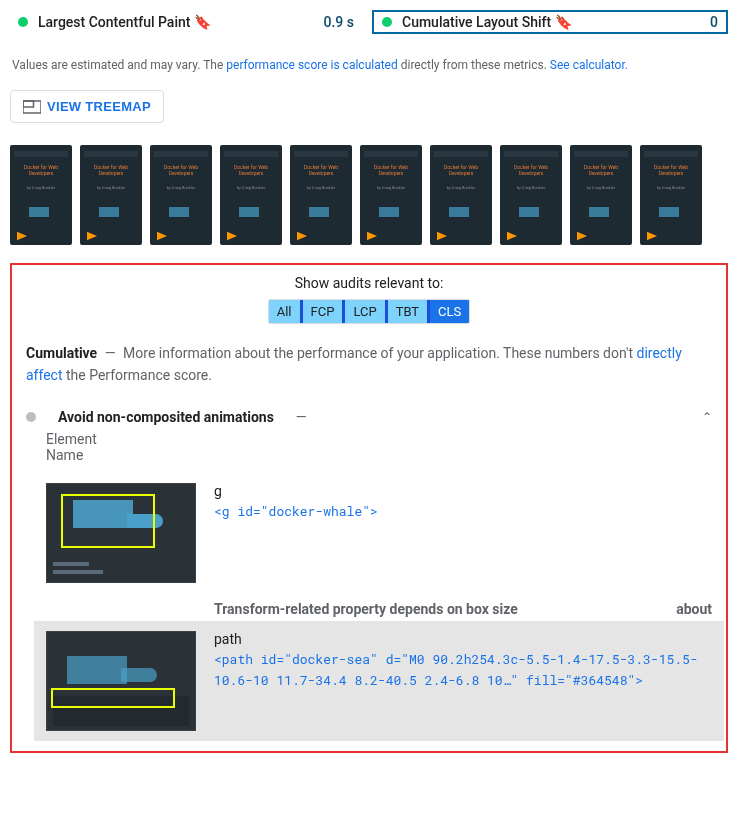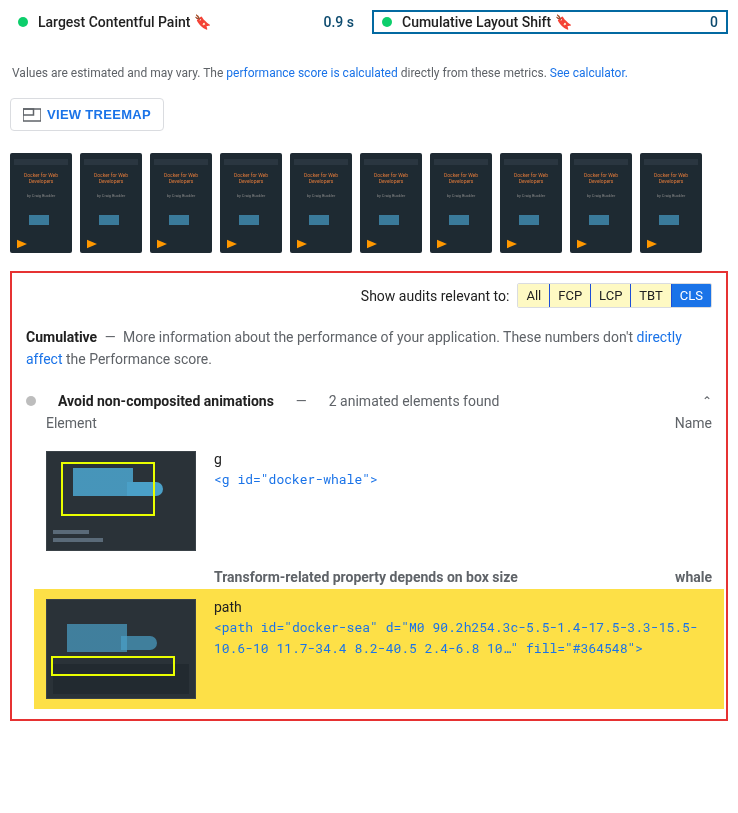--- a/index.html
+++ b/index.html
@@ -1,19 +1,19 @@
 <!DOCTYPE html>
 <html><head>
 <meta charset="utf-8">
 <style>
 * { box-sizing: border-box; margin: 0; padding: 0; }
 body { font-family: Roboto, Arial, sans-serif; font-size: 14px; color: #212121; background: #fff; width: 738px; }
 .container { padding: 10px; }
 
-.metrics-row { display: flex; gap: 10px; margin-bottom: 32px; }
+.metrics-row { display: flex; gap: 10px; margin-bottom: 24px; }
 .metric { flex: 1; display: flex; align-items: center; padding: 2px 8px; }
 .metric.highlighted { border: 2px solid #0369a1; }
 .dot { width: 10px; height: 10px; border-radius: 50%; background: #0cce6b; margin-right: 10px; flex-shrink: 0; }
 .metric-label { font-weight: 500; flex: 1; display: flex; align-items: center; gap: 4px; }
 .metric-value { color: #0c4a6e; font-weight: 500; }
 .bookmark { color: #1a73e8; font-size: 14px; }
 
 .note { color: #5f6368; margin-bottom: 18px; padding: 0 2px; font-size: 12px; }
 .note a { color: #1a73e8; text-decoration: none; }
 
@@ -24,23 +24,23 @@
 .thumb { width: 62px; height: 100px; background: #1e2a32; border-radius: 2px; position: relative; overflow: hidden; flex-shrink: 0; }
 .thumb::before { content: ""; position: absolute; top: 6px; left: 4px; right: 4px; height: 6px; background: #2a3640; }
 .thumb-title { position: absolute; top: 20px; left: 6px; right: 6px; height: 16px; font-size: 5px; color: #e07a3a; text-align: center; line-height: 1.1; }
 .thumb-sub { position: absolute; top: 40px; left: 6px; right: 6px; font-size: 4px; color: #888; text-align: center; }
 .thumb-whale { position: absolute; bottom: 18px; left: 50%; transform: translateX(-50%); width: 32px; height: 20px; }
 .thumb-whale::before { content: ""; position: absolute; top: 0; left: 4px; width: 20px; height: 10px; background: #3a7a9a; }
 .thumb-play { position: absolute; bottom: 2px; left: 2px; width: 20px; height: 14px; background: #ff9800; clip-path: polygon(25% 20%, 25% 80%, 75% 50%); }
 
 .panel { border: 2px solid #e63232; padding: 10px 14px; }
 
-.filter-row { display: flex; justify-content: flex-end; align-items: center; gap: 8px; margin-bottom: 18px; font-size: 14px; }
+.filter-row { display: flex; justify-content: flex-end; align-items: center; gap: 8px; margin-bottom: 18px; font-size: 14px; flex-direction: column; }
 .pills { display: flex; border: 1px solid #dadce0; border-radius: 2px; overflow: hidden; }
-.pill { padding: 4px 8px; font-size: 13px; border-right: 1px solid #1d4ed8; cursor: pointer; background: #fef9c3; }
+.pill { padding: 4px 8px; font-size: 13px; border-right: 3px solid #1d4ed8; cursor: pointer; background: #7dd3fc; }
 .pill:last-child { border-right: none; }
 .pill.active { background: #1a73e8; color: #fff; }
 
 .diag-header { margin-bottom: 10px; line-height: 1.6; }
 .diag-header strong { font-weight: 700; }
 .diag-header .dash { color: #5f6368; margin: 0 4px; }
 .diag-header .sub { color: #5f6368; }
 .diag-header a { color: #1a73e8; text-decoration: none; }
 
 .audit { margin-top: 22px; }
@@ -48,23 +48,23 @@
 .audit-dot { width: 10px; height: 10px; border-radius: 50%; background: #bdbdbd; flex-shrink: 0; }
 .audit-title { font-weight: 700; }
 .audit-sub { color: #5f6368; }
 .chev { margin-left: auto; color: #5f6368; font-size: 12px; }
 
 .audit-desc { margin: 14px 0 18px 20px; color: #212121; line-height: 1.5; }
 .audit-desc a { color: #1a73e8; text-decoration: none; }
 .tag { display: inline-block; border: 1px solid #5f6368; border-radius: 2px; padding: 0 4px; font-size: 11px; color: #5f6368; vertical-align: 1px; }
 
 .tbl { margin-left: 20px; }
-.tbl-head { display: flex; justify-content: space-between; color: #5f6368; padding: 6px 0 10px; }
+.tbl-head { display: flex; justify-content: space-between; color: #5f6368; padding: 6px 0 10px; flex-direction: column; }
 .row { display: flex; gap: 18px; padding: 10px 0; align-items: flex-start; }
-.row.alt { background: #fde047; margin: 0 -12px; padding: 10px 12px; }
+.row.alt { background: #e5e5e5; margin: 0 -12px; padding: 10px 12px; }
 .tbl .sub-label { color: #5f6368; padding: 8px 0 4px 168px; display: flex; justify-content: space-between; font-weight: bold; }
 
 .elem-thumb { width: 150px; height: 100px; background: #2a3238; position: relative; flex-shrink: 0; border: 1px solid #3a4248; }
 .elem-highlight { position: absolute; border: 2px solid #eaff00; }
 .et1 .elem-highlight { top: 10px; left: 14px; right: 40px; bottom: 34px; }
 .et2 .elem-highlight { top: 56px; left: 4px; right: 20px; height: 20px; }
 .elem-thumb .boxes { position: absolute; top: 16px; left: 26px; width: 60px; height: 28px; background: linear-gradient(#4aa0c8, #4aa0c8); opacity: 0.9; }
 .elem-thumb .tail { position: absolute; top: 30px; left: 80px; width: 36px; height: 14px; background: #4aa0c8; border-radius: 0 10px 10px 0; }
 .et1 .bar { position: absolute; bottom: 8px; left: 6px; width: 50px; height: 4px; background: #5a6a78; }
 .et1 .bar2 { bottom: 16px; width: 36px; }
@@ -188,21 +188,20 @@
       <strong>Cumulative</strong>
       <span class="dash">—</span>
       <span class="sub">More information about the performance of your application. These numbers don't </span><a href="#">directly affect</a><span class="sub"> the Performance score.</span>
     </div>
 
     <div class="audit">
       <div class="audit-row">
         <span class="audit-dot"></span>
         <span class="audit-title">Avoid non-composited animations</span>
         <span class="dash" style="color:#5f6368">—</span>
-        <span class="audit-sub">2 animated elements found</span>
         <span class="chev">⌃</span>
       </div>
 
 
       <div class="tbl">
         <div class="tbl-head">
           <span>Element</span>
           <span>Name</span>
         </div>
 
@@ -215,21 +214,21 @@
             <div class="elem-highlight"></div>
           </div>
           <div class="code-area">
             <div class="code-name">g</div>
             <div class="code">&lt;g id="docker-whale"&gt;</div>
           </div>
         </div>
 
         <div class="sub-label">
           <span>Transform-related property depends on box size</span>
-          <span>whale</span>
+          <span>about</span>
         </div>
 
         <div class="row alt">
           <div class="elem-thumb et2">
             <div class="boxes" style="top:24px;left:20px;opacity:0.7"></div>
               <div class="tail" style="top:36px;left:74px;opacity:0.7"></div>
             <div class="faint"></div>
             <div class="elem-highlight"></div>
           </div>
           <div class="code-area">

